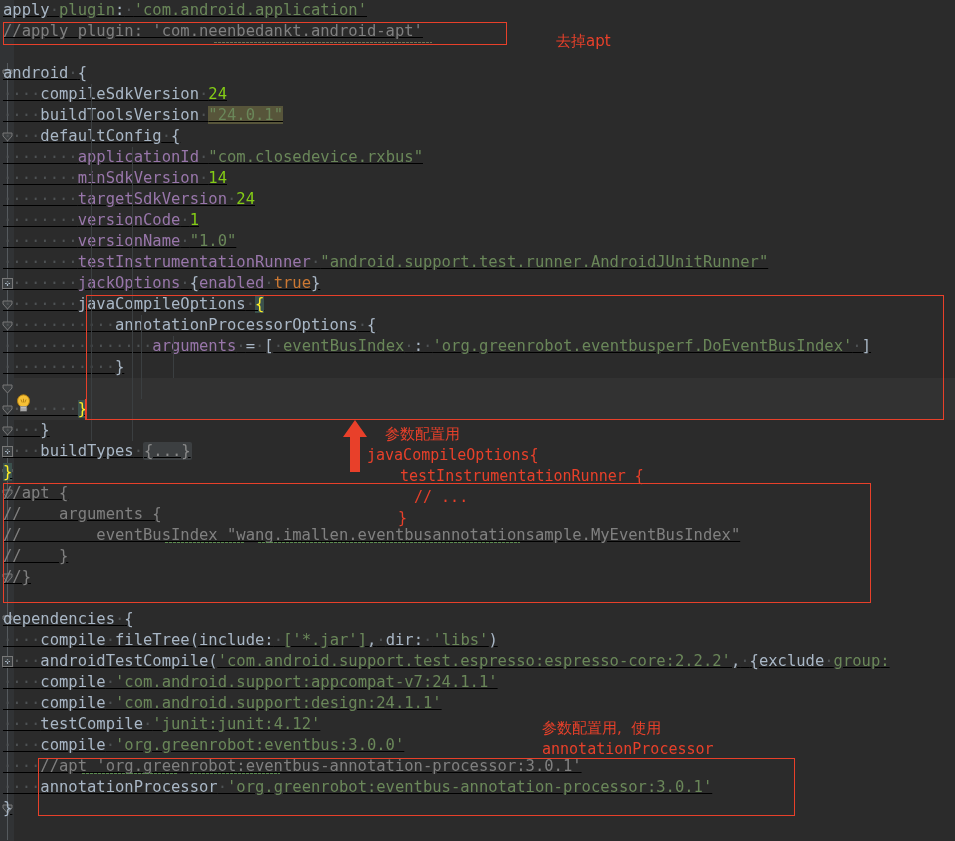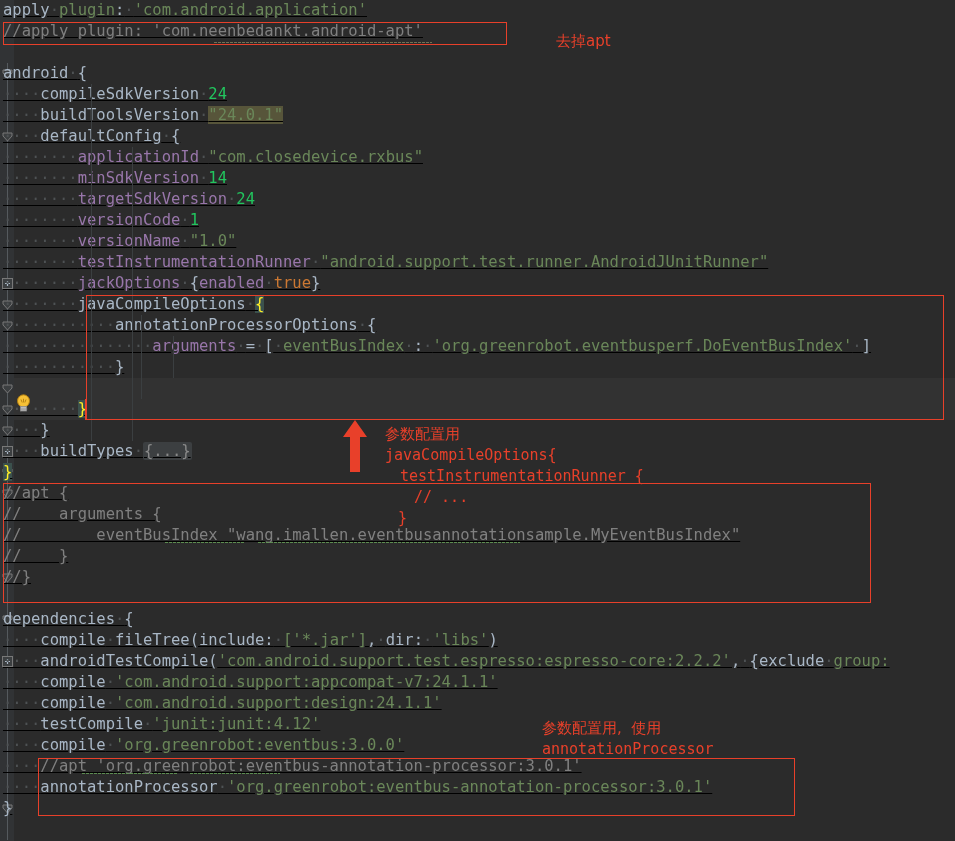--- a/index.html
+++ b/index.html
@@ -46,21 +46,21 @@
   }
   
   .iguide{
     position:absolute;top:0;width:1px;height:21px;background:#3b3f41;
   }
   
   .kw      {color:#cc7832;}
   .plain   {color:#a9b7c6;}
   .prop    {color:#9876aa;}
   .str     {color:#6a8759;}
-  .num     {color:#22c55e;}
+  .num     {color:#84cc16;}
   .cmt     {color:#808080;}
   .brace   {color:#a9b7c6;}
   .dot     {color:#4e5254;}
   .strhl   {background:#57553a;color:#6a8759;}
   .bracehl {background:#3b514d;color:#ffef28;}
   .fold-ph {background:#3c3f41;color:#8a8a8a;border-radius:2px;padding:0 1px;}
   .caretline{
     position:absolute;left:14px;width:941px;height:21px;background:#323232;
   }
   .caret{
@@ -263,21 +263,21 @@
 
     <div class="abox" style="left:86px;top:295px;width:858px;height:125px;"></div>
 
     <div class="arrow" style="left:342px;top:420px;width:26px;height:52px;">
       <svg width="26" height="52" viewBox="0 0 26 52">
         <polygon points="13,0 25,17 18,17 18,52 8,52 8,17 1,17" fill="#e8402a"></polygon>
       </svg>
     </div>
 
     <div class="atext" style="left:385px;top:424px;">参数配置用</div>
-    <div class="atext mono" style="left:385px;top:445px;">javaCompileOptions{</div>
+    <div class="atext mono" style="left:367px;top:445px;">javaCompileOptions{</div>
     <div class="atext mono" style="left:400px;top:466px;">testInstrumentationRunner {</div>
     <div class="atext mono" style="left:414px;top:487px;">// ...</div>
     <div class="atext mono" style="left:398px;top:508px;">}</div>
 
     <div class="abox" style="left:3px;top:483px;width:868px;height:120px;"></div>
 
     <div class="atext" style="left:542px;top:718px;">参数配置用,  使用</div>
     <div class="atext mono" style="left:542px;top:739px;">annotationProcessor</div>
 
     <div class="abox" style="left:38px;top:758px;width:757px;height:58px;"></div>

